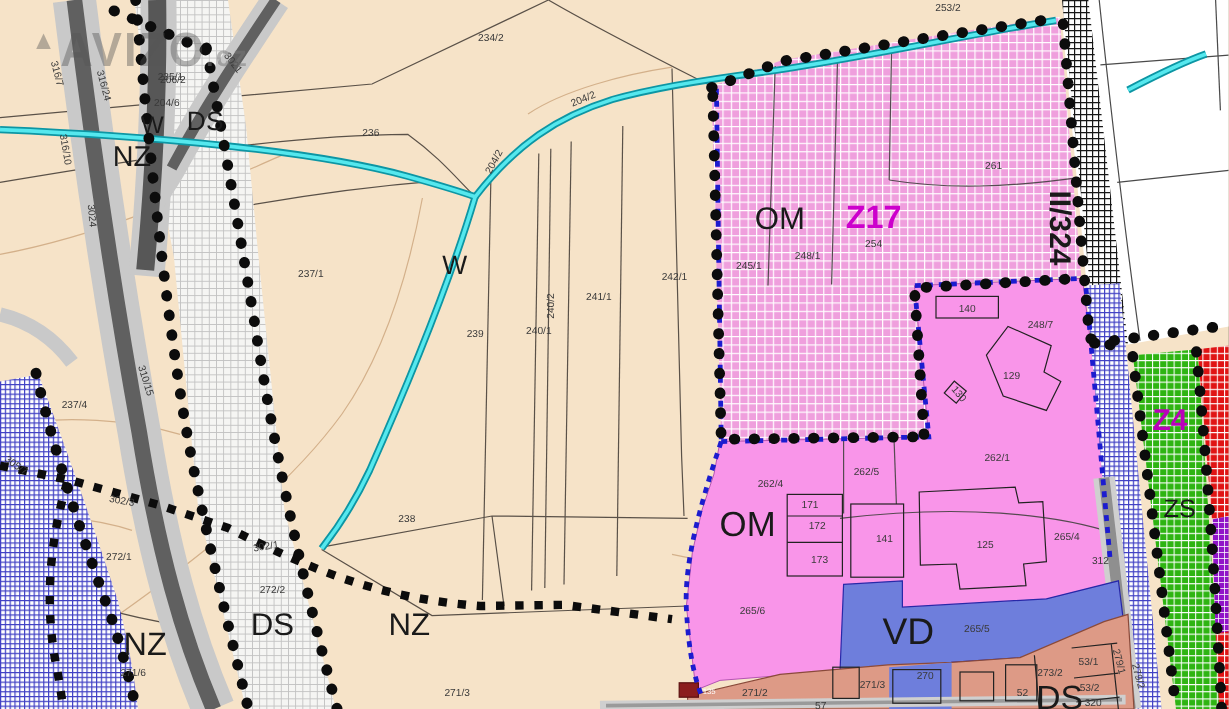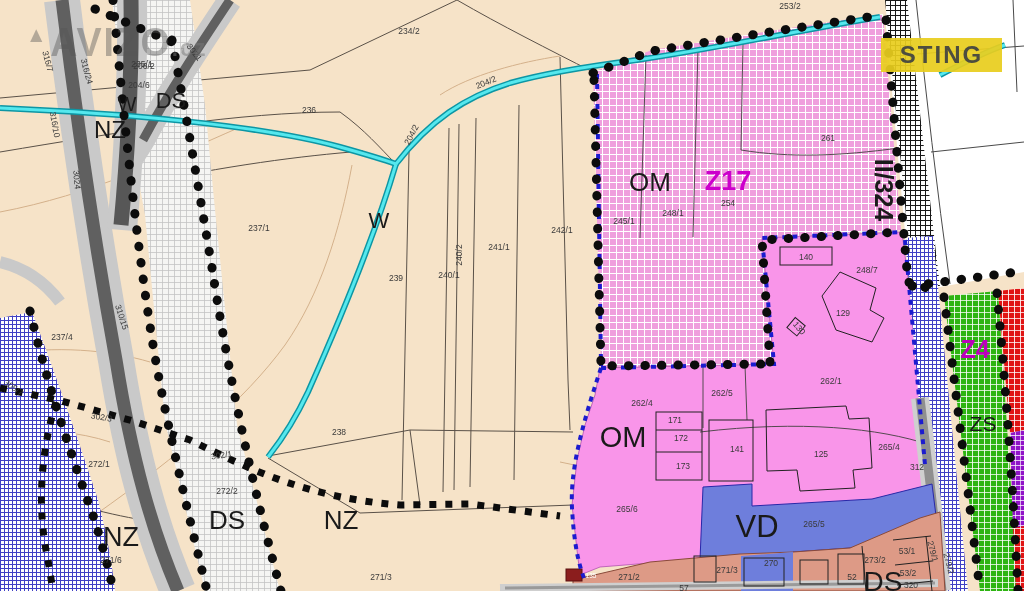--- a/index.html
+++ b/index.html
@@ -283,15 +283,14 @@
         <text x="883" y="591" font-size="28" fill="#1a1a1a" text-anchor="middle">DS</text>
         <text x="983" y="431" font-size="21" fill="#1a1a1a" text-anchor="middle">ZS</text>
         <text x="975" y="358" font-size="25" fill="#bb00bb" text-anchor="middle" font-weight="bold">Z4</text>
       </g>
 </svg>
 
 
 <div class="wm">
   <span class="tri">▲</span><span>AVIZO</span><span class="cz">.cz</span>
 </div>
-<div class="badge">STING</div>
 
 </div>
 
 </body></html>

